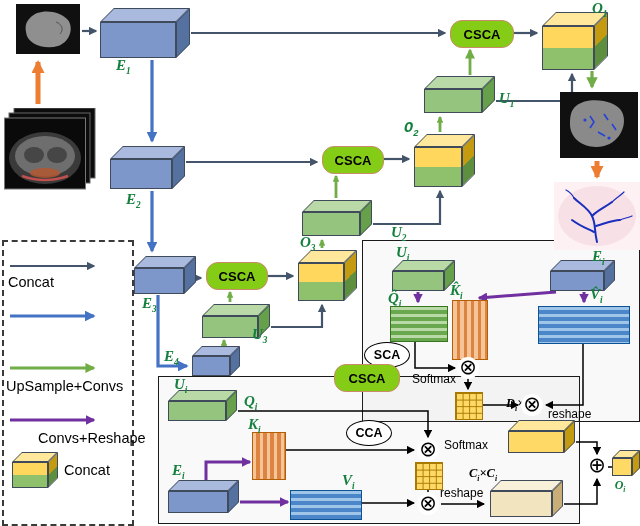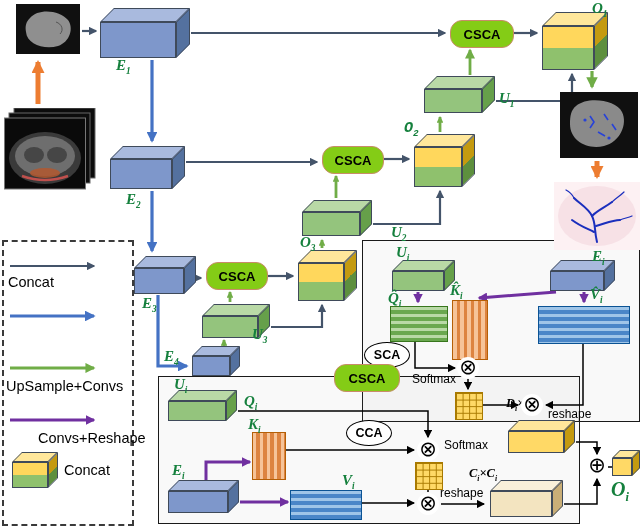--- a/index.html
+++ b/index.html
@@ -322,15 +322,15 @@
       <div class="bf"></div>
       <div class="br"></div>
     </div>
 
   <div class="op" style="left:586px;top:455px;">⊕</div>
   <div class="b3 yellow" style="left:612px;top:450px;width:28px;height:26px;--d:8px;">
       <div class="bt"></div>
       <div class="bf"></div>
       <div class="br"></div>
     </div>
-  <div class="lbl" style="left:600px;top:478px;width:40px;text-align:center;font-size:20px;">O<sub>i</sub></div>
+  <div class="lbl" style="left:600px;top:478px;width:40px;text-align:center;font-size:12px;">O<sub>i</sub></div>
 
 </div>
 
 </body></html>

